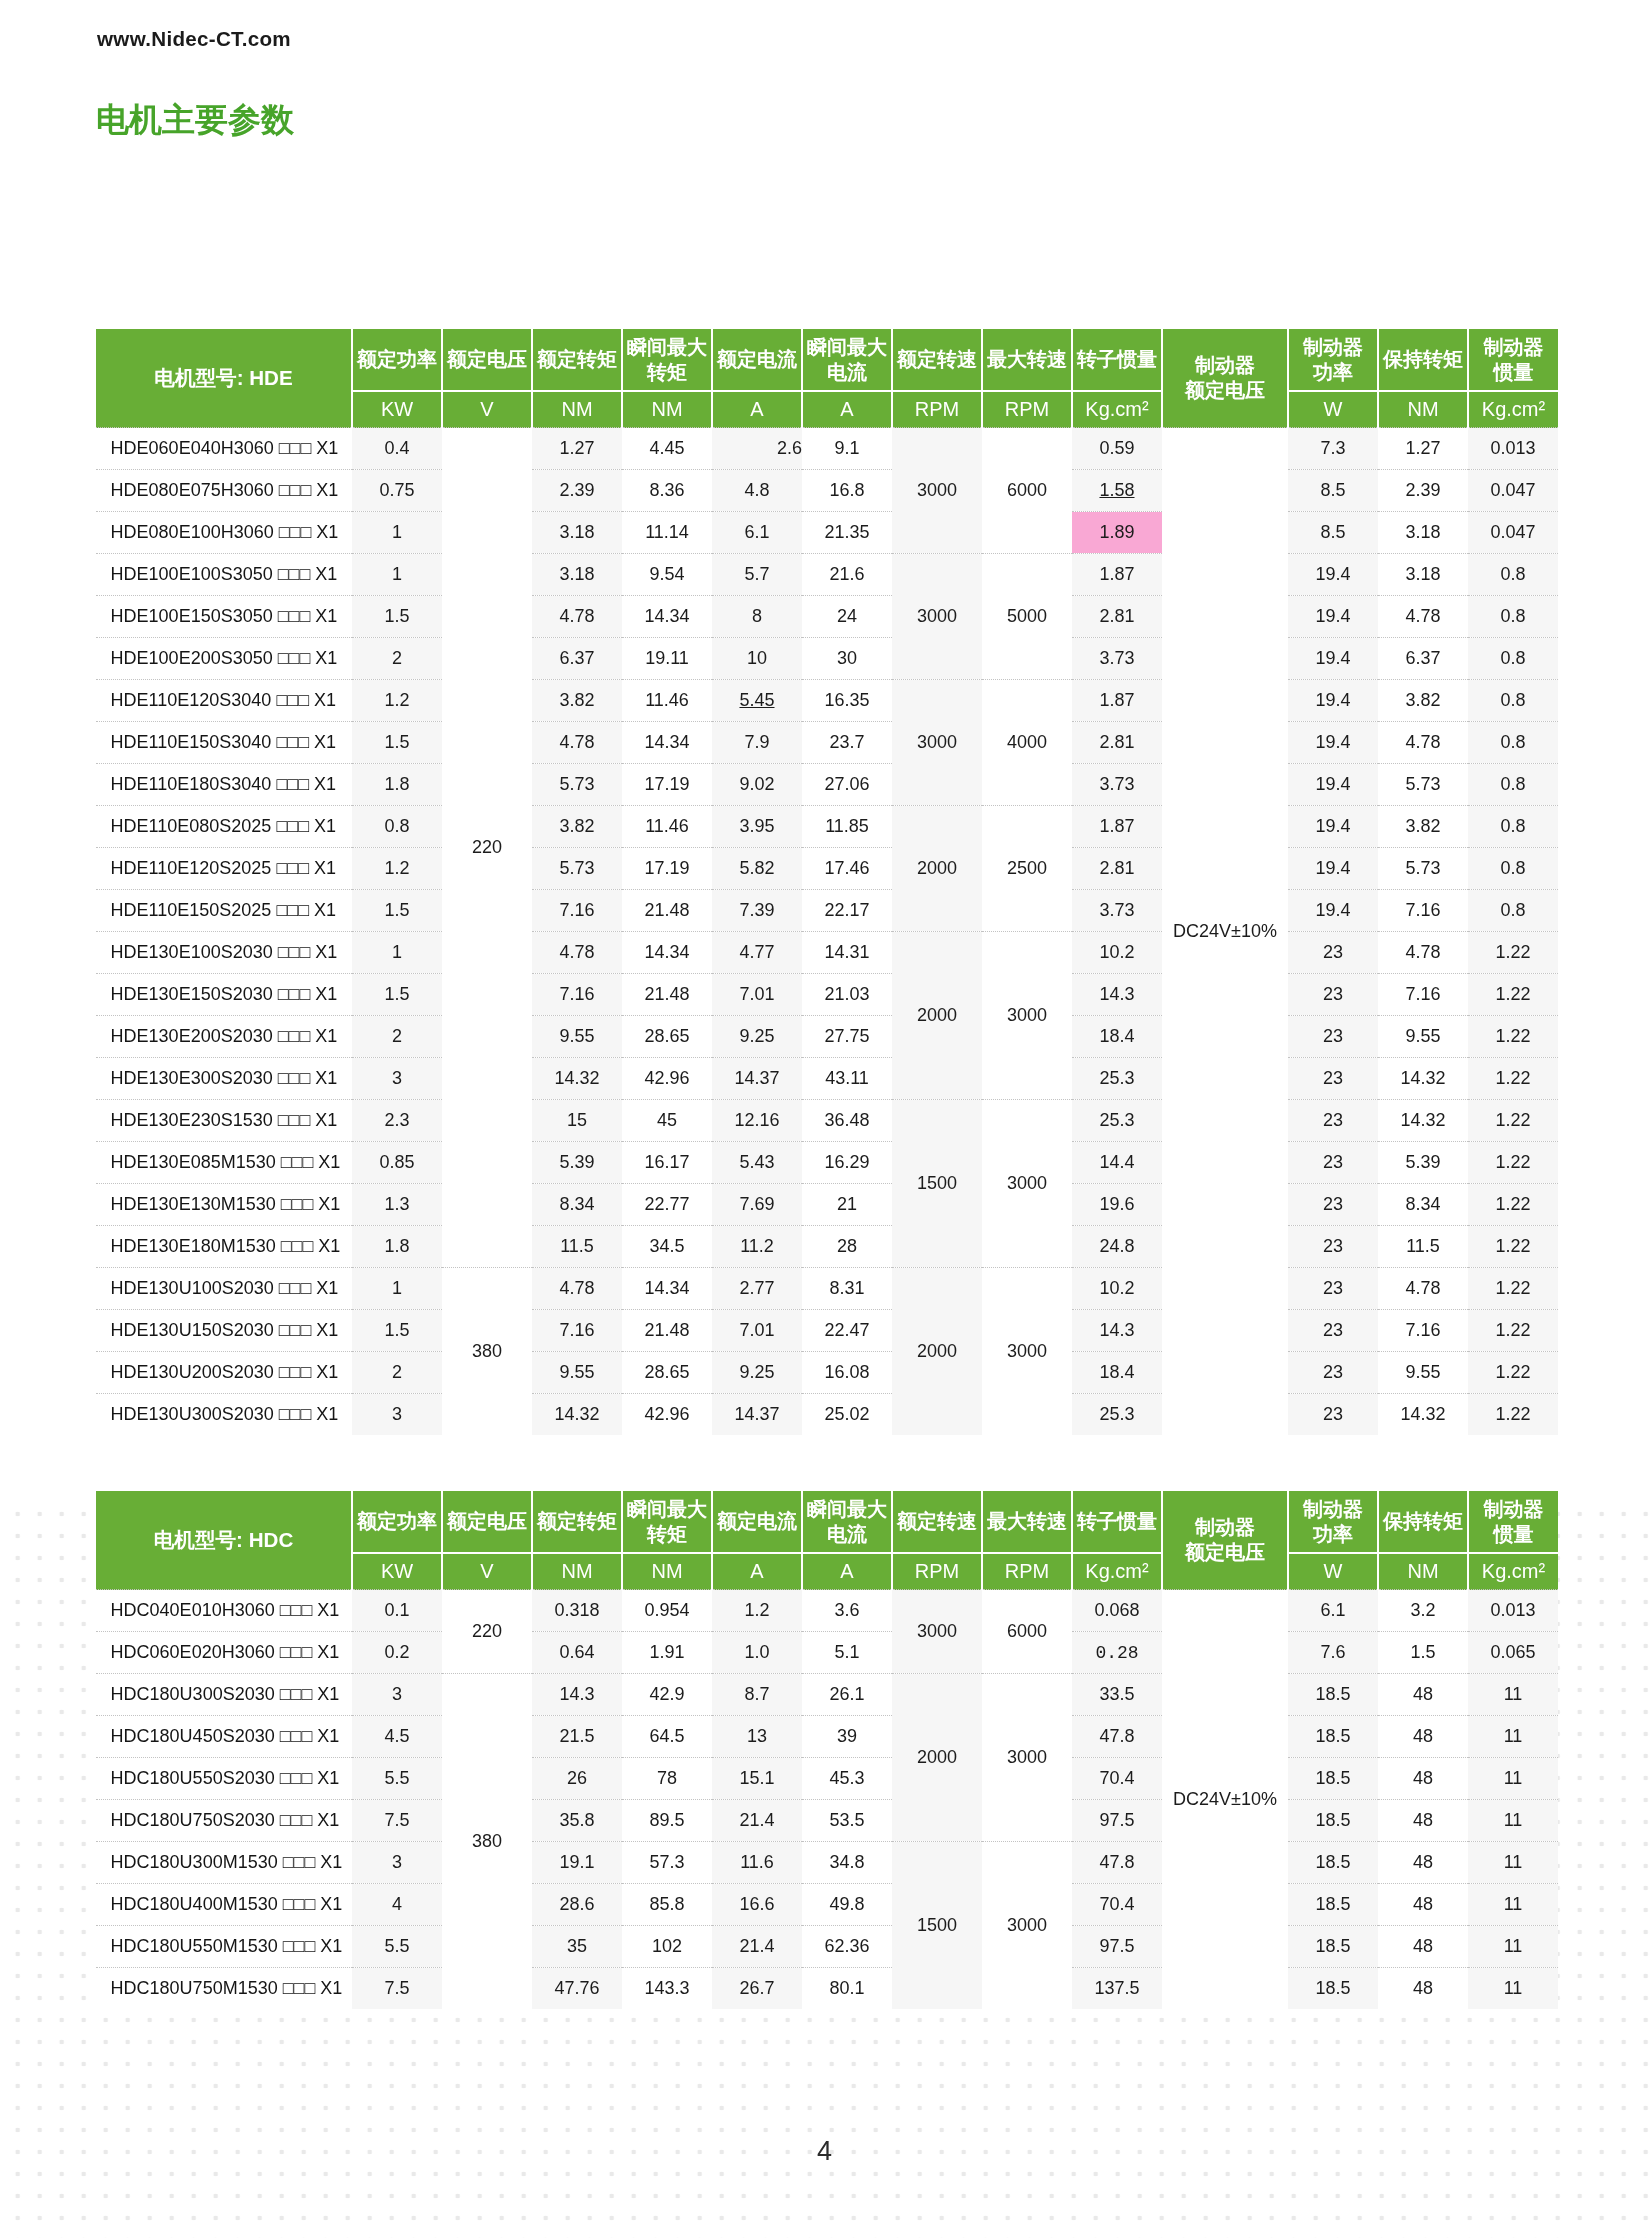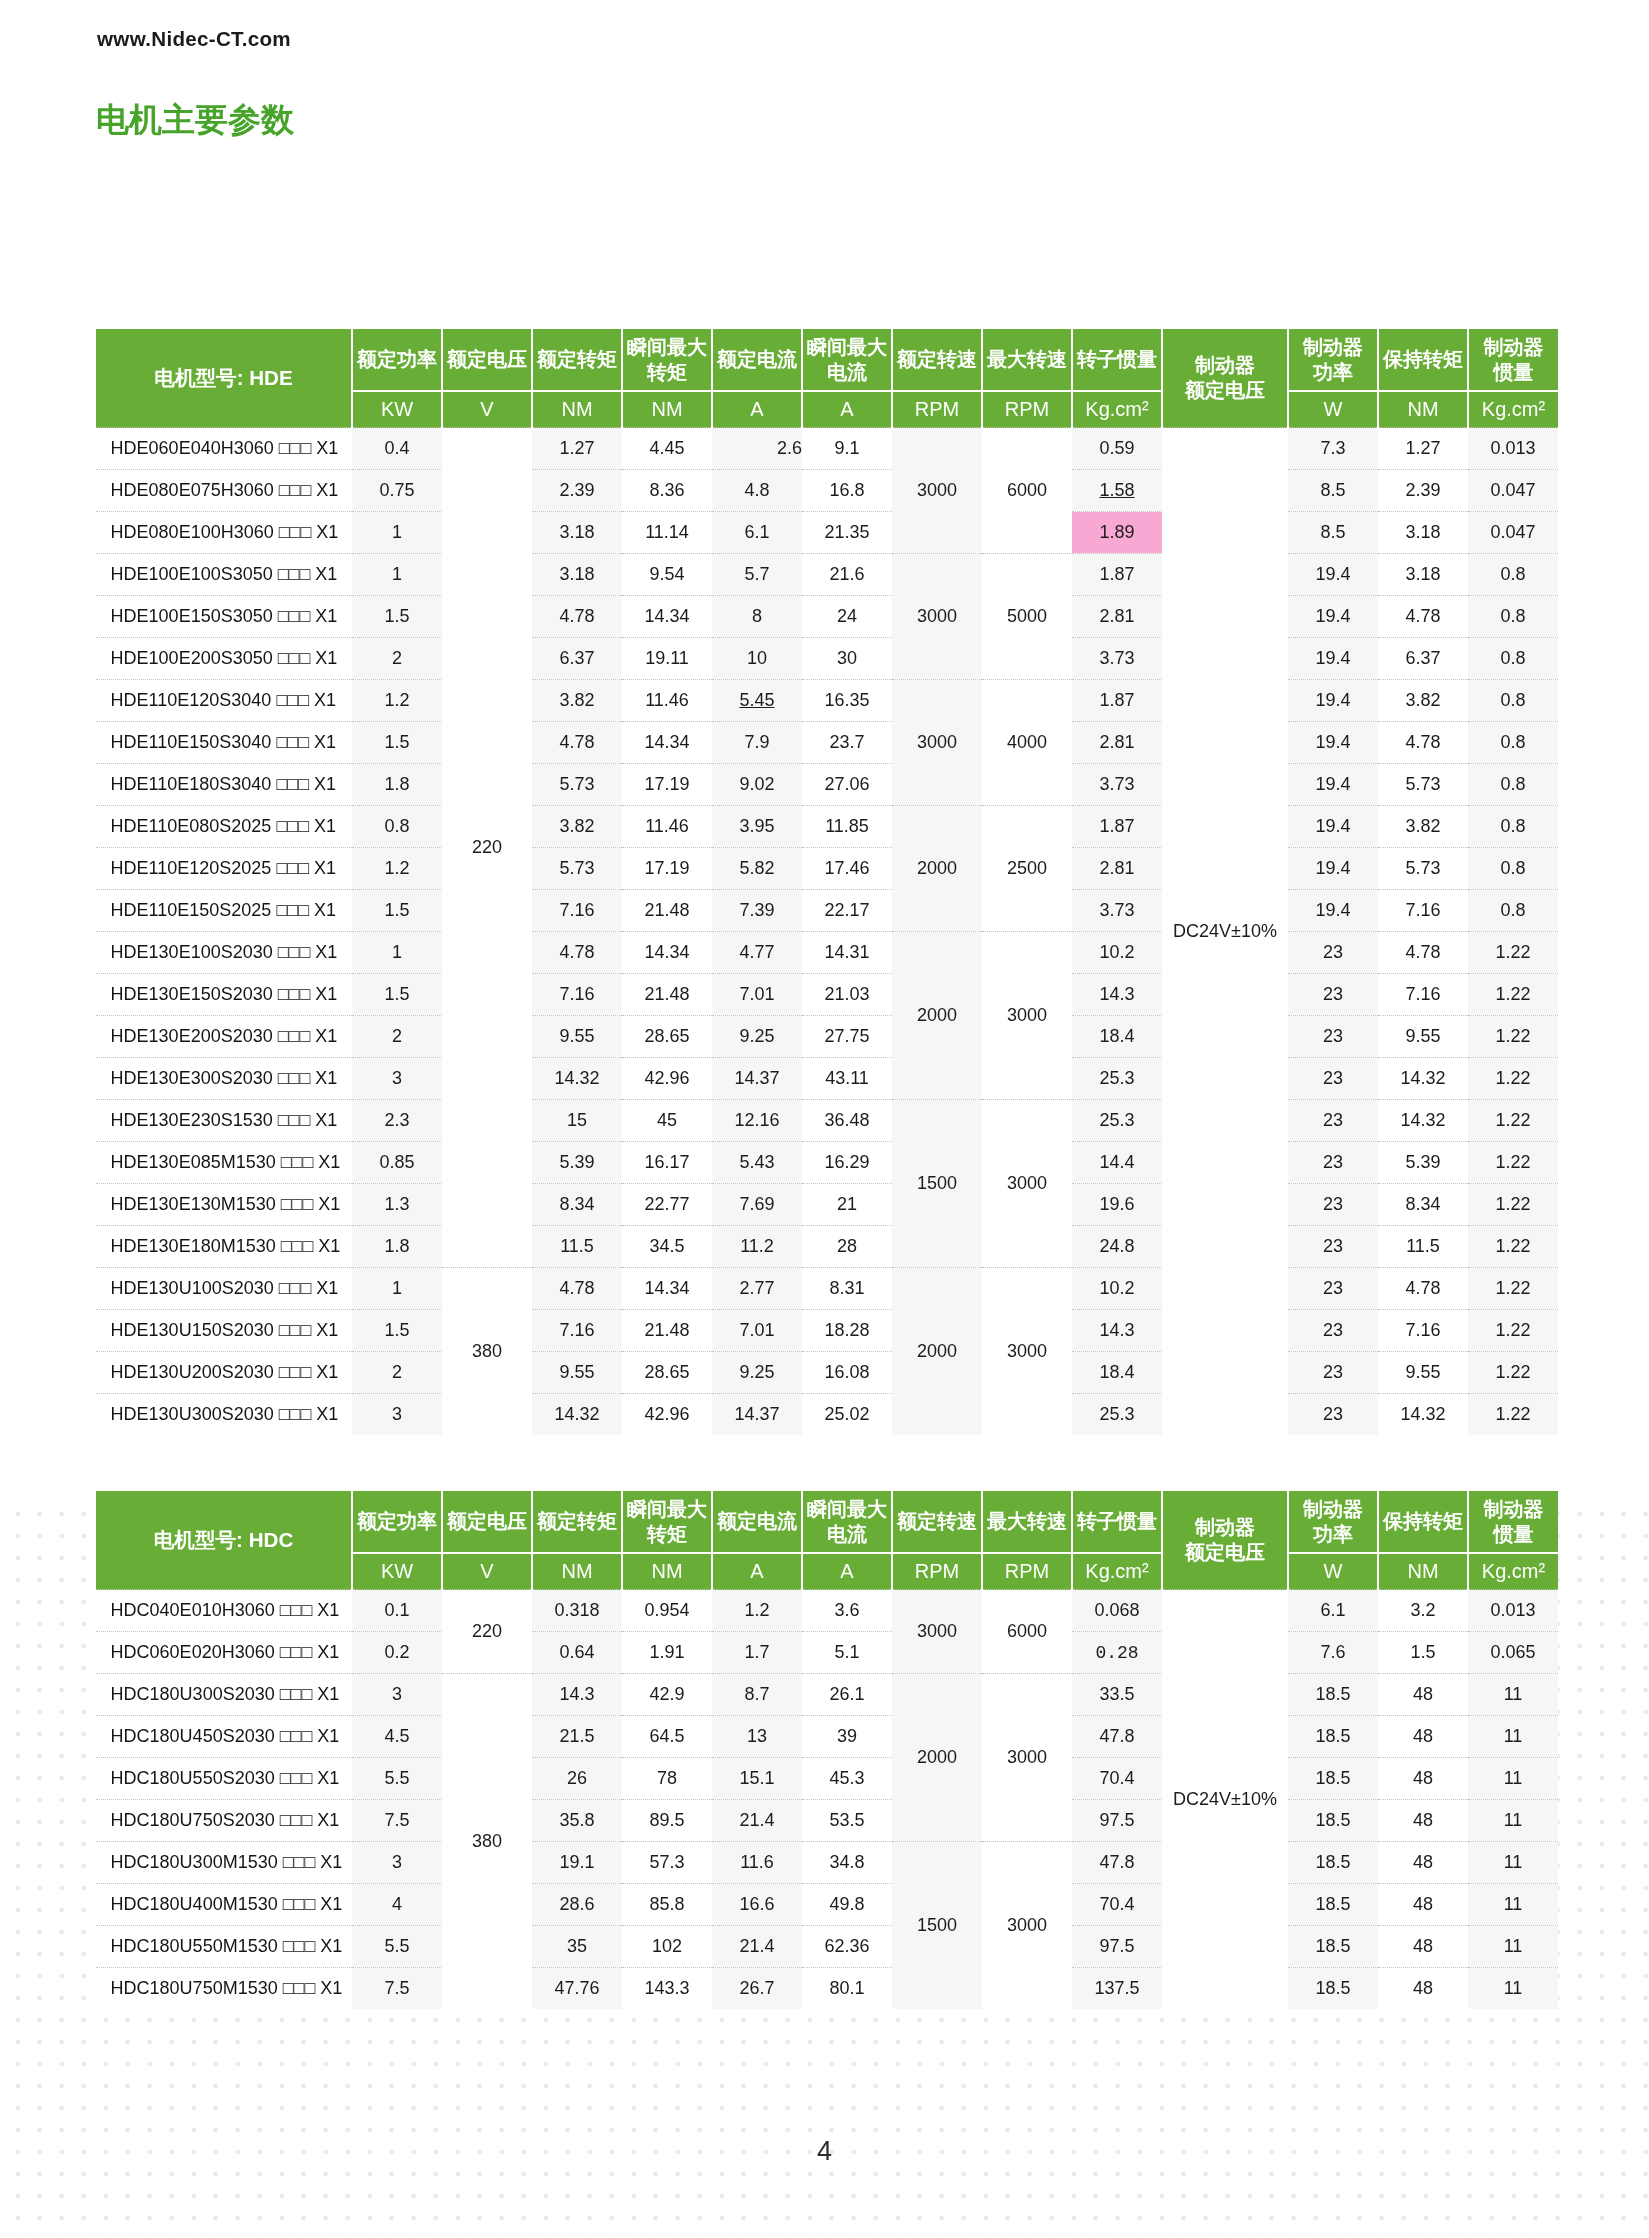--- a/index.html
+++ b/index.html
@@ -392,21 +392,21 @@
             <td class="gray" style="background: rgb(246, 246, 246);">23</td>
             <td>4.78</td>
             <td class="gray" style="background: rgb(246, 246, 246);">1.22</td>
           </tr>
           <tr>
             <td class="model">HDE130U150S2030 □□□ X1</td>
             <td class="gray" style="background: rgb(246, 246, 246);">1.5</td>
             <td class="gray" style="background: rgb(246, 246, 246);">7.16</td>
             <td>21.48</td>
             <td class="gray" style="background: rgb(246, 246, 246);">7.01</td>
-            <td>18.28</td>
+            <td>22.47</td>
             <td class="gray" style="background: rgb(246, 246, 246);">14.3</td>
             <td class="gray" style="background: rgb(246, 246, 246);">23</td>
             <td>7.16</td>
             <td class="gray" style="background: rgb(246, 246, 246);">1.22</td>
           </tr>
           <tr>
             <td class="model">HDE130U200S2030 □□□ X1</td>
             <td class="gray" style="background: rgb(246, 246, 246);">2</td>
             <td class="gray" style="background: rgb(246, 246, 246);">9.55</td>
             <td>28.65</td>
@@ -502,21 +502,21 @@
             <td rowspan="10">DC24V±10%</td>
             <td class="gray" style="background: rgb(246, 246, 246);">6.1</td>
             <td>3.2</td>
             <td class="gray" style="background: rgb(246, 246, 246);">0.013</td>
           </tr>
           <tr>
             <td class="model">HDC060E020H3060 □□□ X1</td>
             <td class="gray" style="background: rgb(246, 246, 246);">0.2</td>
             <td class="gray" style="background: rgb(246, 246, 246);">0.64</td>
             <td>1.91</td>
-            <td class="gray" style="background: rgb(246, 246, 246);">1.7</td>
+            <td class="gray" style="background: rgb(246, 246, 246);">1.0</td>
             <td>5.1</td>
             <td class="gray" style="background: rgb(246, 246, 246); font-family: Liberation Mono, monospace;">0.28</td>
             <td class="gray" style="background: rgb(246, 246, 246);">7.6</td>
             <td>1.5</td>
             <td class="gray" style="background: rgb(246, 246, 246);">0.065</td>
           </tr>
           <tr>
             <td class="model">HDC180U300S2030 □□□ X1</td>
             <td class="gray" style="background: rgb(246, 246, 246);">3</td>
             <td rowspan="8">380</td>

